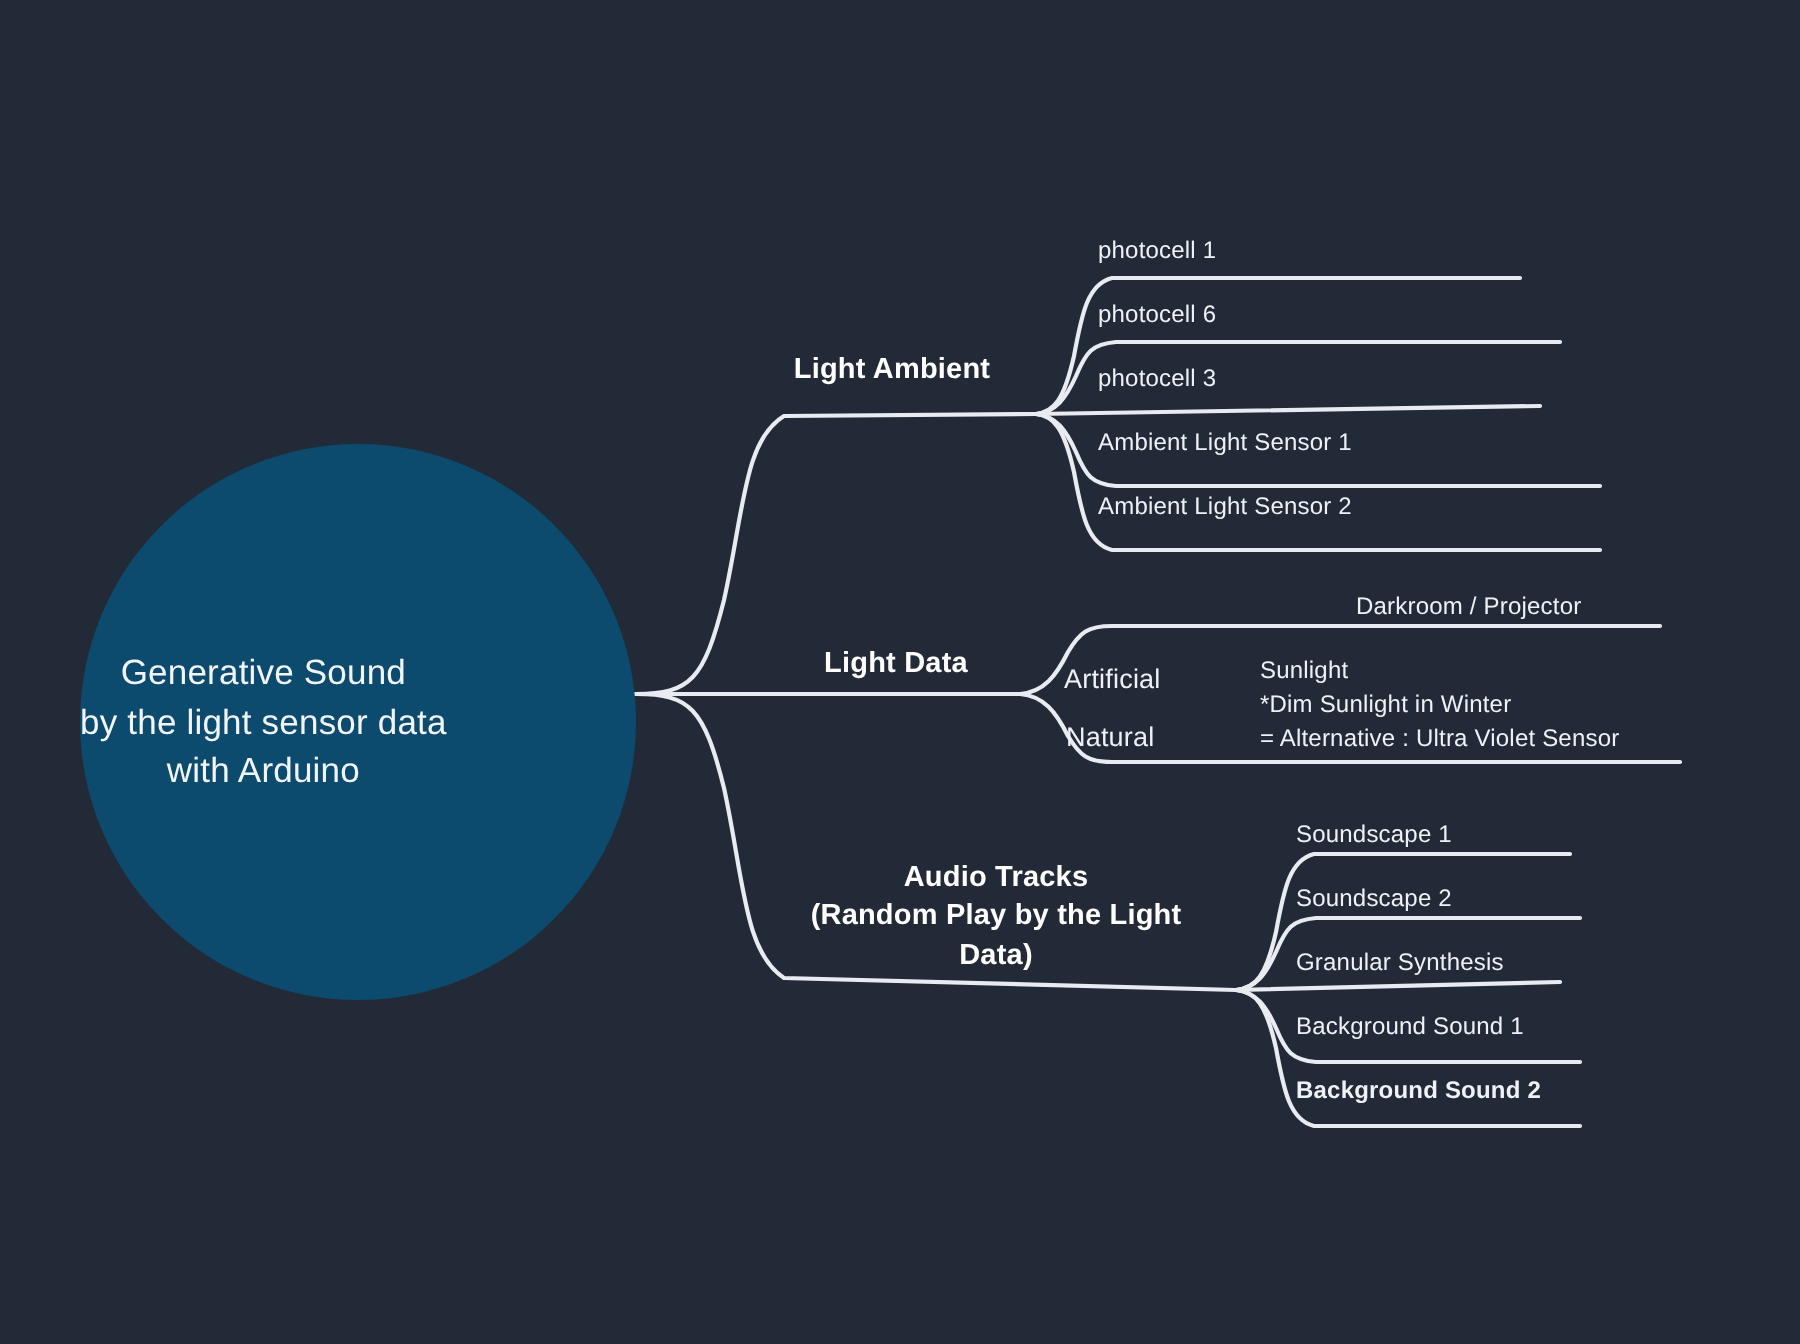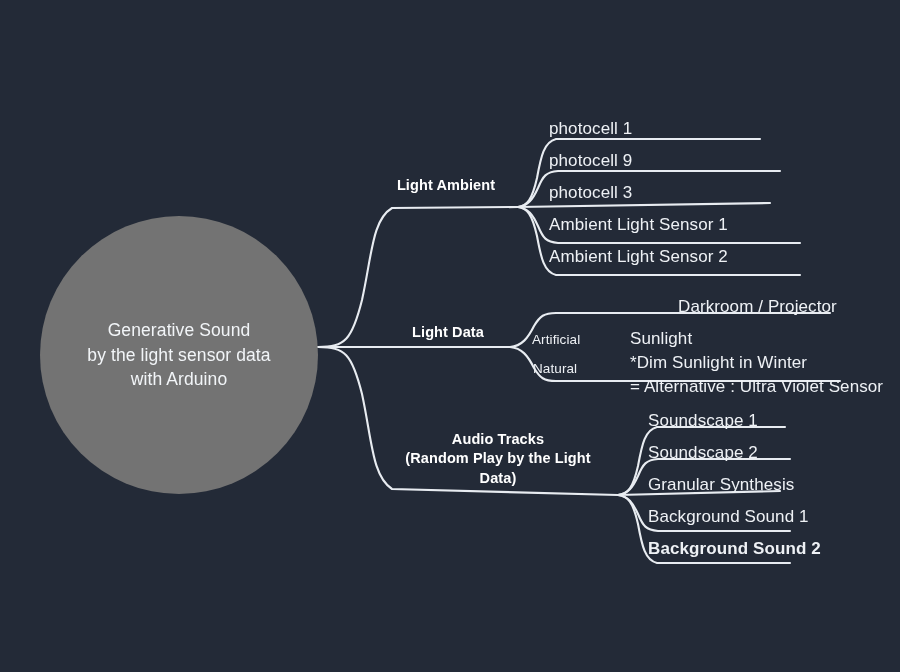--- a/index.html
+++ b/index.html
@@ -28,28 +28,28 @@
   .node-label {
     position: absolute;
     color: #ffffff;
     white-space: pre;
     line-height: 1.28;
   }
   
   #central-topic {
     position: absolute;
     left: 40px;
-    top: 216px;
+    top: 222px;
     width: 278px;
     height: 278px;
     border-radius: 50%;
-    background: #737373;
+    background: #0c4a6e;
     display: flex;
     align-items: center;
-    justify-content: center;
+    justify-content: flex-start;
   }
   #central-topic-text {
     color: #f2f5f8;
     font-size: 17.5px;
     line-height: 1.42;
     text-align: center;
     white-space: pre-line;
     letter-spacing: 0.1px;
   }
   
@@ -57,21 +57,21 @@
     font-weight: bold;
     font-size: 14.5px;
     color: #ffffff;
     text-align: center;
     white-space: pre-line;
     line-height: 1.33;
     letter-spacing: .1px;
   }
   
   .leaf-label {
-    font-size: 17px;
+    font-size: 12px;
     color: #eef1f5;
     letter-spacing: .1px;
     white-space: pre-line;
     line-height: 1.42;
   }
   .sub-label {
     font-size: 13.5px;
     color: #eef1f5;
     letter-spacing: .1px;
   }
@@ -107,21 +107,21 @@
 
   <div id="central-topic">
     <div id="central-topic-text">Generative Sound
 by the light sensor data
 with Arduino</div>
   </div>
 
   <div class="node-label branch-label" style="left:376px; top:176px; width:140px;">Light Ambient</div>
 
   <div class="node-label leaf-label" style="left:549px; top:117px;">photocell 1</div>
-  <div class="node-label leaf-label" style="left:549px; top:149px;">photocell 9</div>
+  <div class="node-label leaf-label" style="left:549px; top:149px;">photocell 6</div>
   <div class="node-label leaf-label" style="left:549px; top:181px;">photocell 3</div>
   <div class="node-label leaf-label" style="left:549px; top:213px;">Ambient Light Sensor 1</div>
   <div class="node-label leaf-label" style="left:549px; top:245px;">Ambient Light Sensor 2</div>
 
   <div class="node-label branch-label" style="left:378px; top:323px; width:140px;">Light Data</div>
 
   <div class="node-label sub-label" style="left:532px; top:295px;margin-top:36px;">Artificial</div>
   <div class="node-label leaf-label" style="left:636px; top:295px;margin-left:42px;">Darkroom / Projector</div>
 
   <div class="node-label sub-label" style="left:533px; top:360px;">Natural</div>

